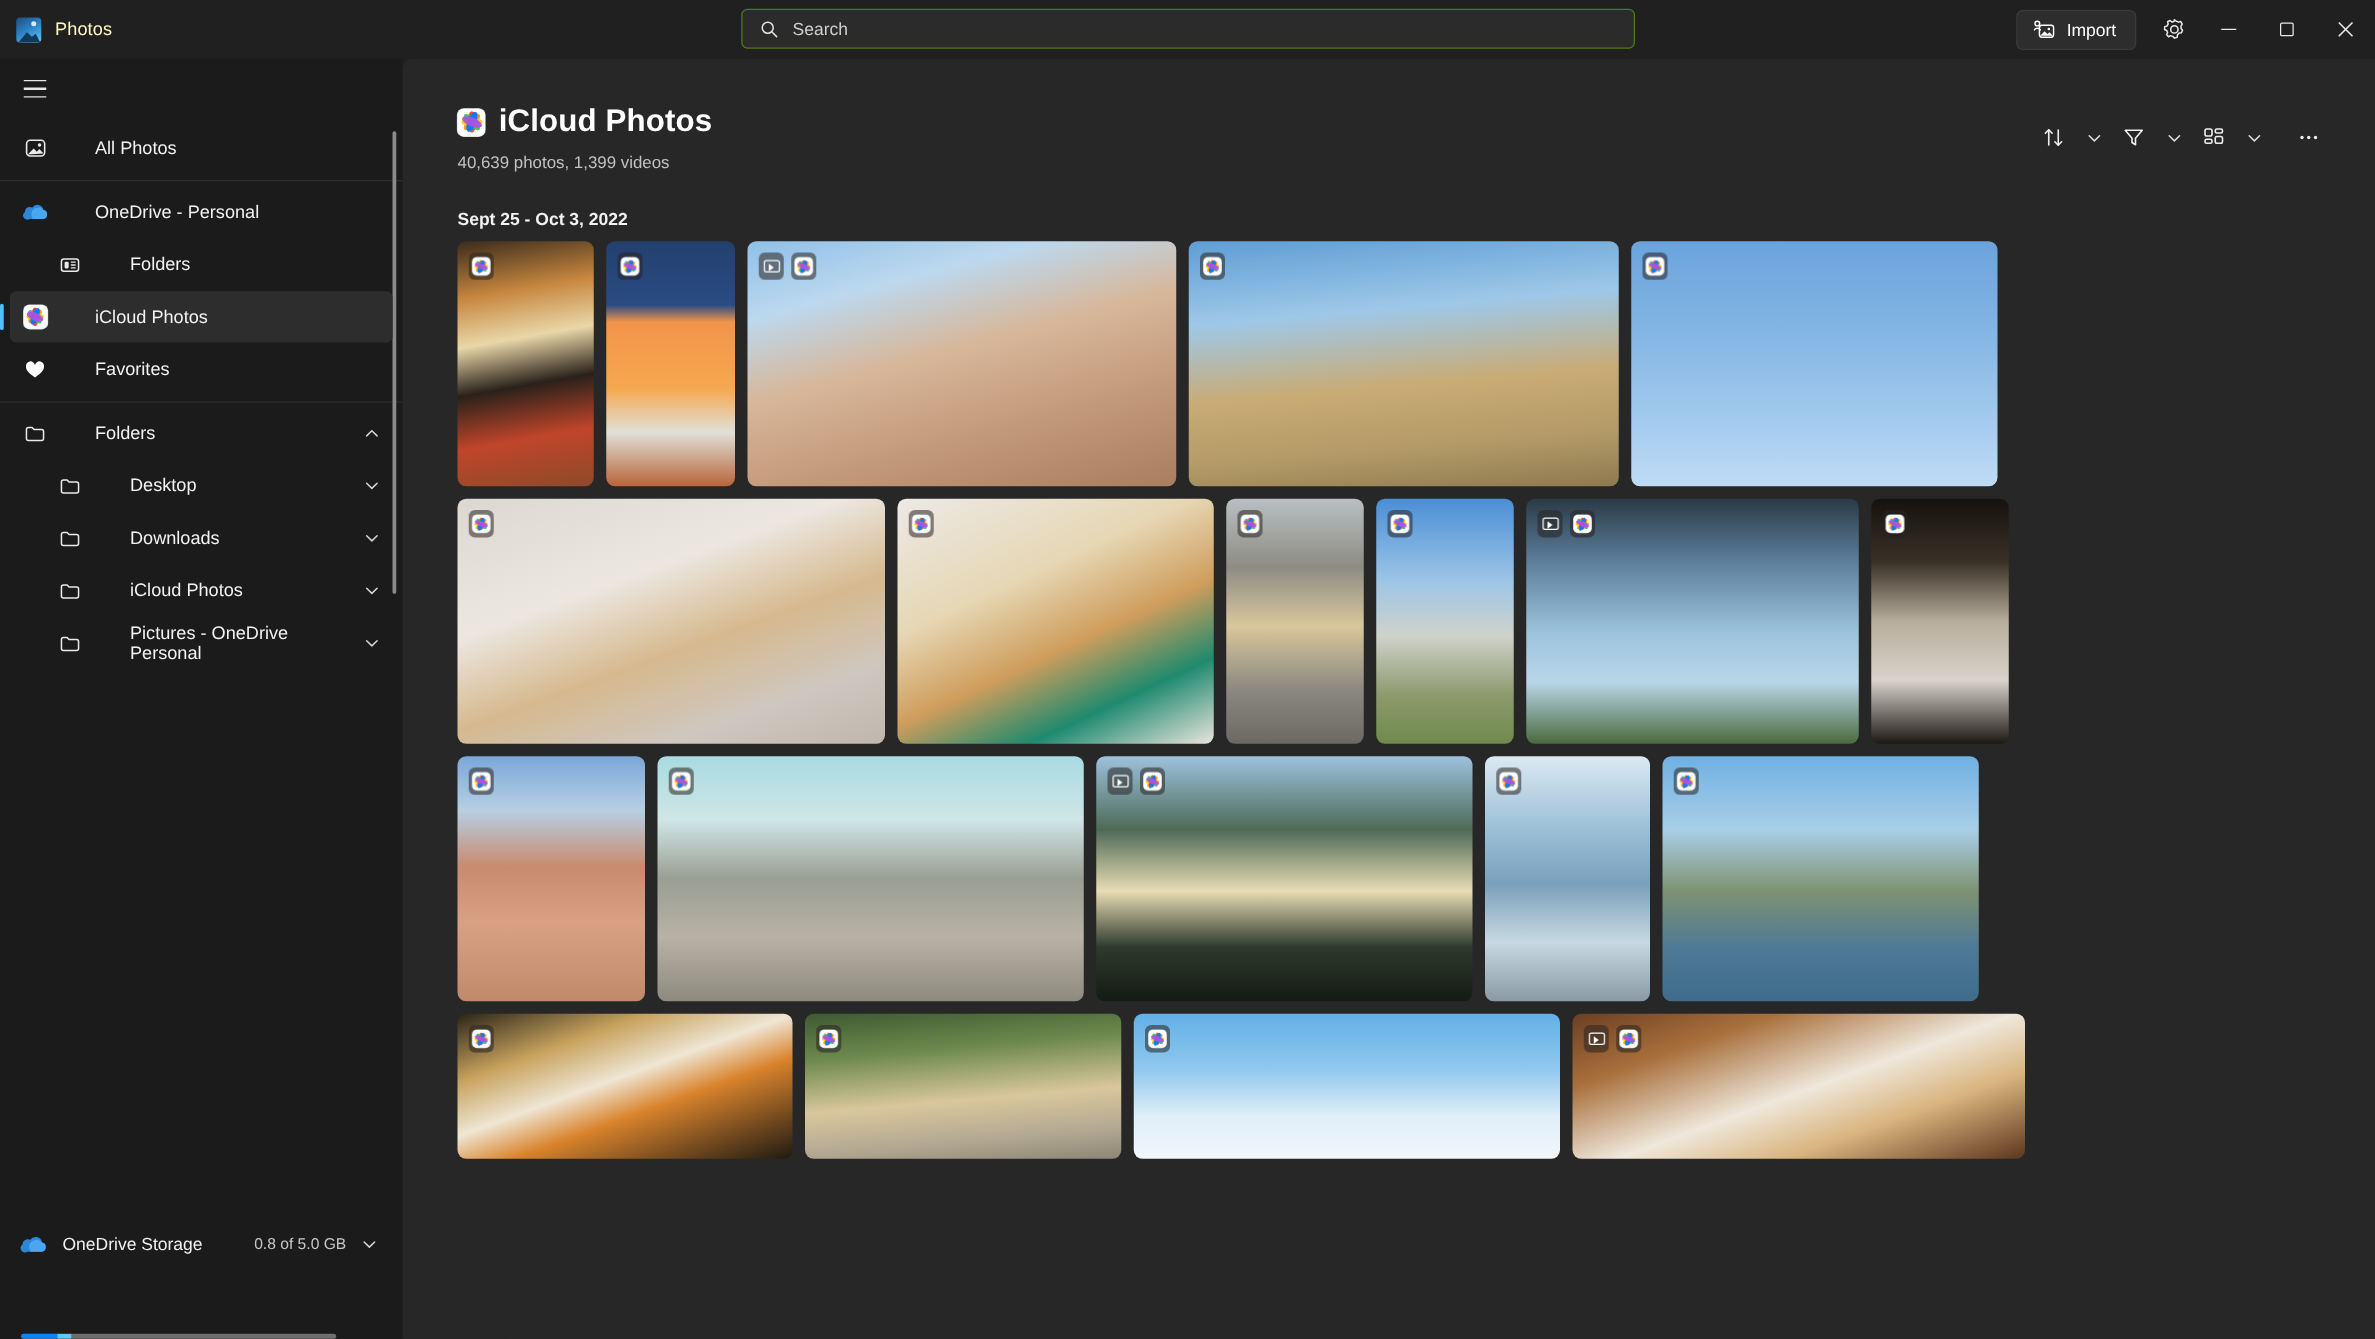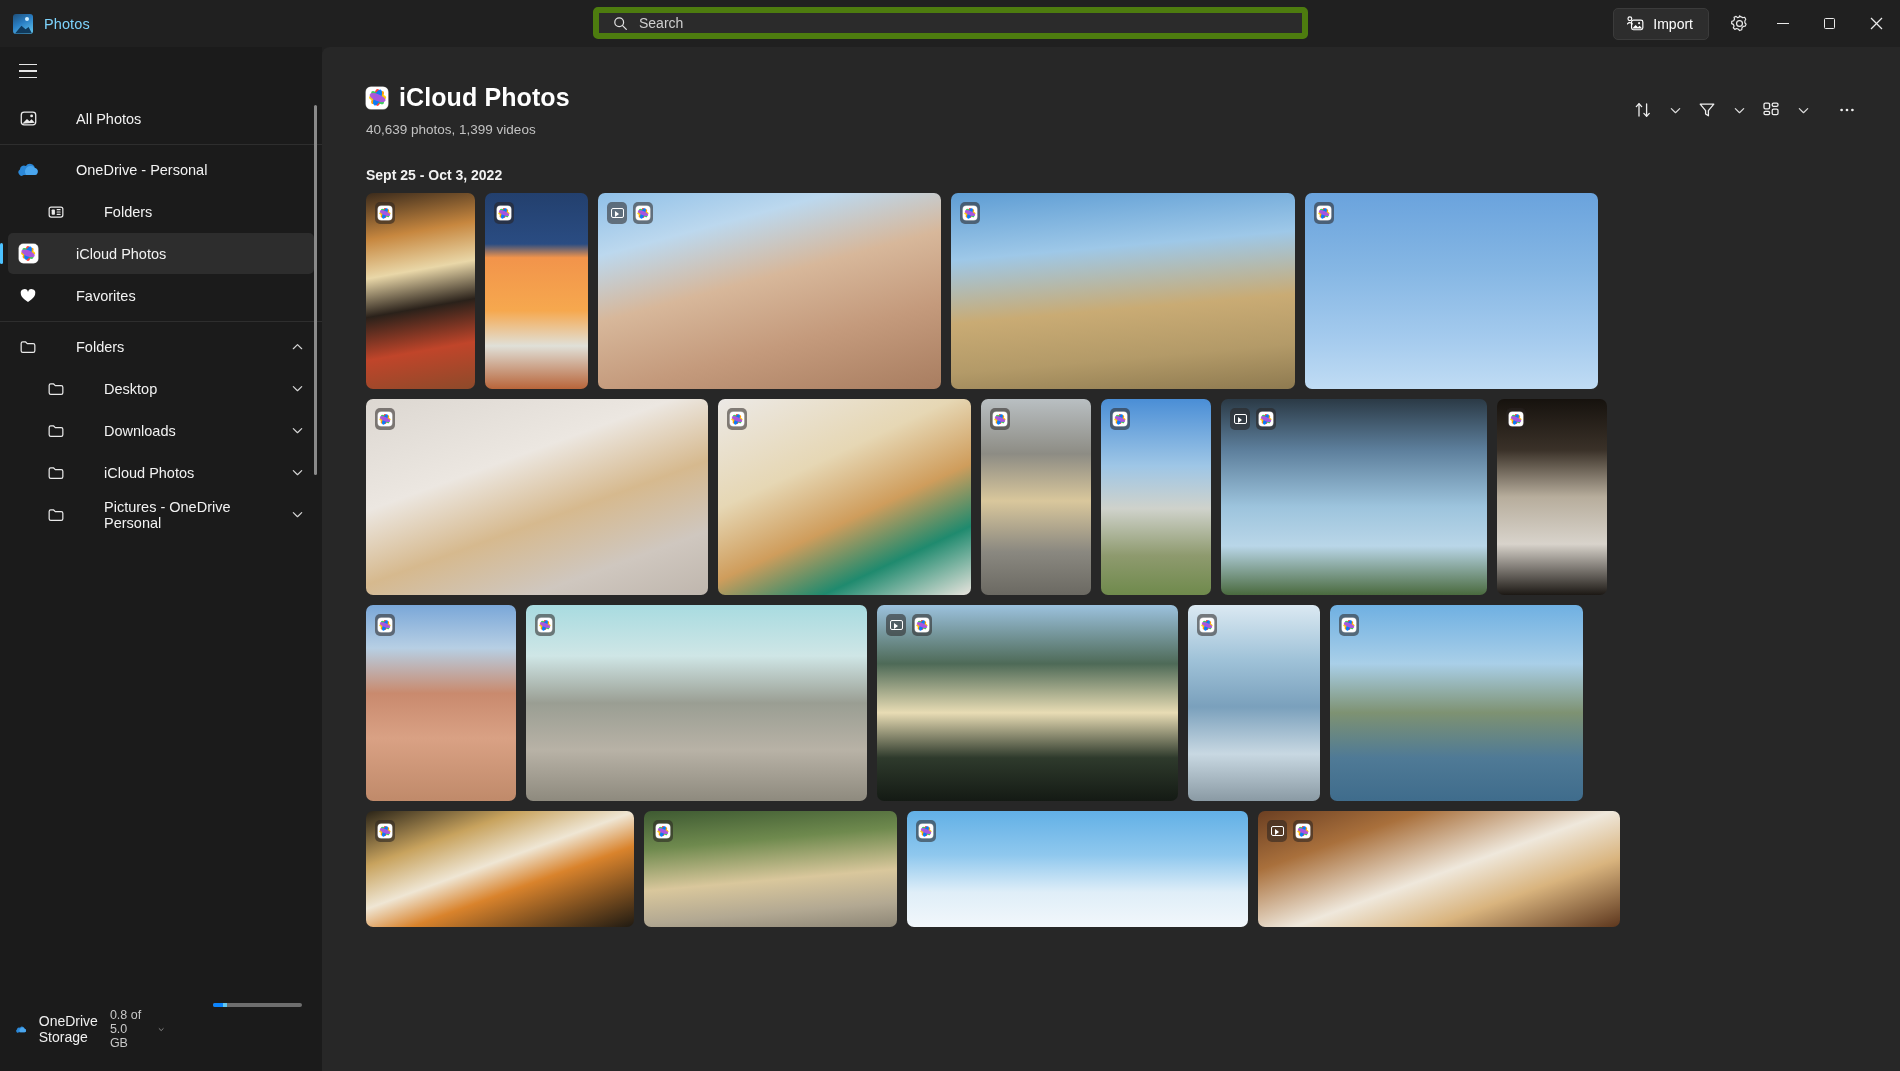--- a/index.html
+++ b/index.html
@@ -28,28 +28,28 @@
     position: relative; overflow: hidden; flex: none;
   }
   .app-logo::before {
     content:""; position:absolute; left:2px; bottom:0; width:17px; height:11px;
     background: #103a5c; clip-path: polygon(0% 100%, 38% 30%, 62% 62%, 80% 40%, 100% 100%);
   }
   .app-logo::after {
     content:""; position:absolute; right:4px; top:3px; width:4px; height:4px;
     border-radius:50%; background:#cfeeff;
   }
-  .tb-title { font-size: 14.5px; color: #7dd3fc; letter-spacing: .1px; }
+  .tb-title { font-size: 14.5px; color: #fef9c3; letter-spacing: .1px; }
 
   .search-wrap {
     position: absolute; left: 593px; top: 7px; width: 715px; height: 32px;
   }
   .searchbox {
     width: 100%; height: 100%; background: #2b2b2b;
-    border: 6px solid #4d7c0f; border-radius: 5px;
+    border: 1px solid #4d7c0f; border-radius: 5px;
     display: flex; align-items: center; gap: 11px; padding-left: 14px;
     cursor: text;
   }
   .searchbox .sph { font-size: 14px; color: #cfcfcf; }
 
   .tb-right {
     position: absolute; right: 0; top: 0; height: 47px;
     display: flex; align-items: center;
   }
   .import-btn {
@@ -110,21 +110,21 @@
     border-radius: 50%; opacity: .95;
   }
   .flower i:nth-child(1){ background:#ff3b30; transform: rotate(0deg); }
   .flower i:nth-child(2){ background:#ff9500; transform: rotate(45deg); }
   .flower i:nth-child(3){ background:#ffcc00; transform: rotate(90deg); }
   .flower i:nth-child(4){ background:#34c759; transform: rotate(135deg); }
   .flower i:nth-child(5){ background:#007aff; transform: rotate(22deg); }
   .flower i:nth-child(6){ background:#af52de; transform: rotate(112deg); }
 
   .storage {
-    height: 84px; padding: 0 20px 0 16px; display:flex; flex-direction:row; justify-content:center;
+    height: 84px; padding: 0 20px 0 16px; display:flex; flex-direction:column; justify-content:center;
     cursor: pointer;
     gap: 48px;
   }
   .storage-row { display:flex; align-items:center; gap: 12px; }
   .storage-label { font-size: 14px; color:#f0f0f0; flex: 1; }
   .storage-amount { font-size: 12.5px; color:#c8c8c8; }
   .storage-bar {
     margin-top: 16px; margin-left: 1px; height: 4px; width: 252px;
     background: #6e6e6e; border-radius: 2px; display:flex; overflow:hidden;
   }

